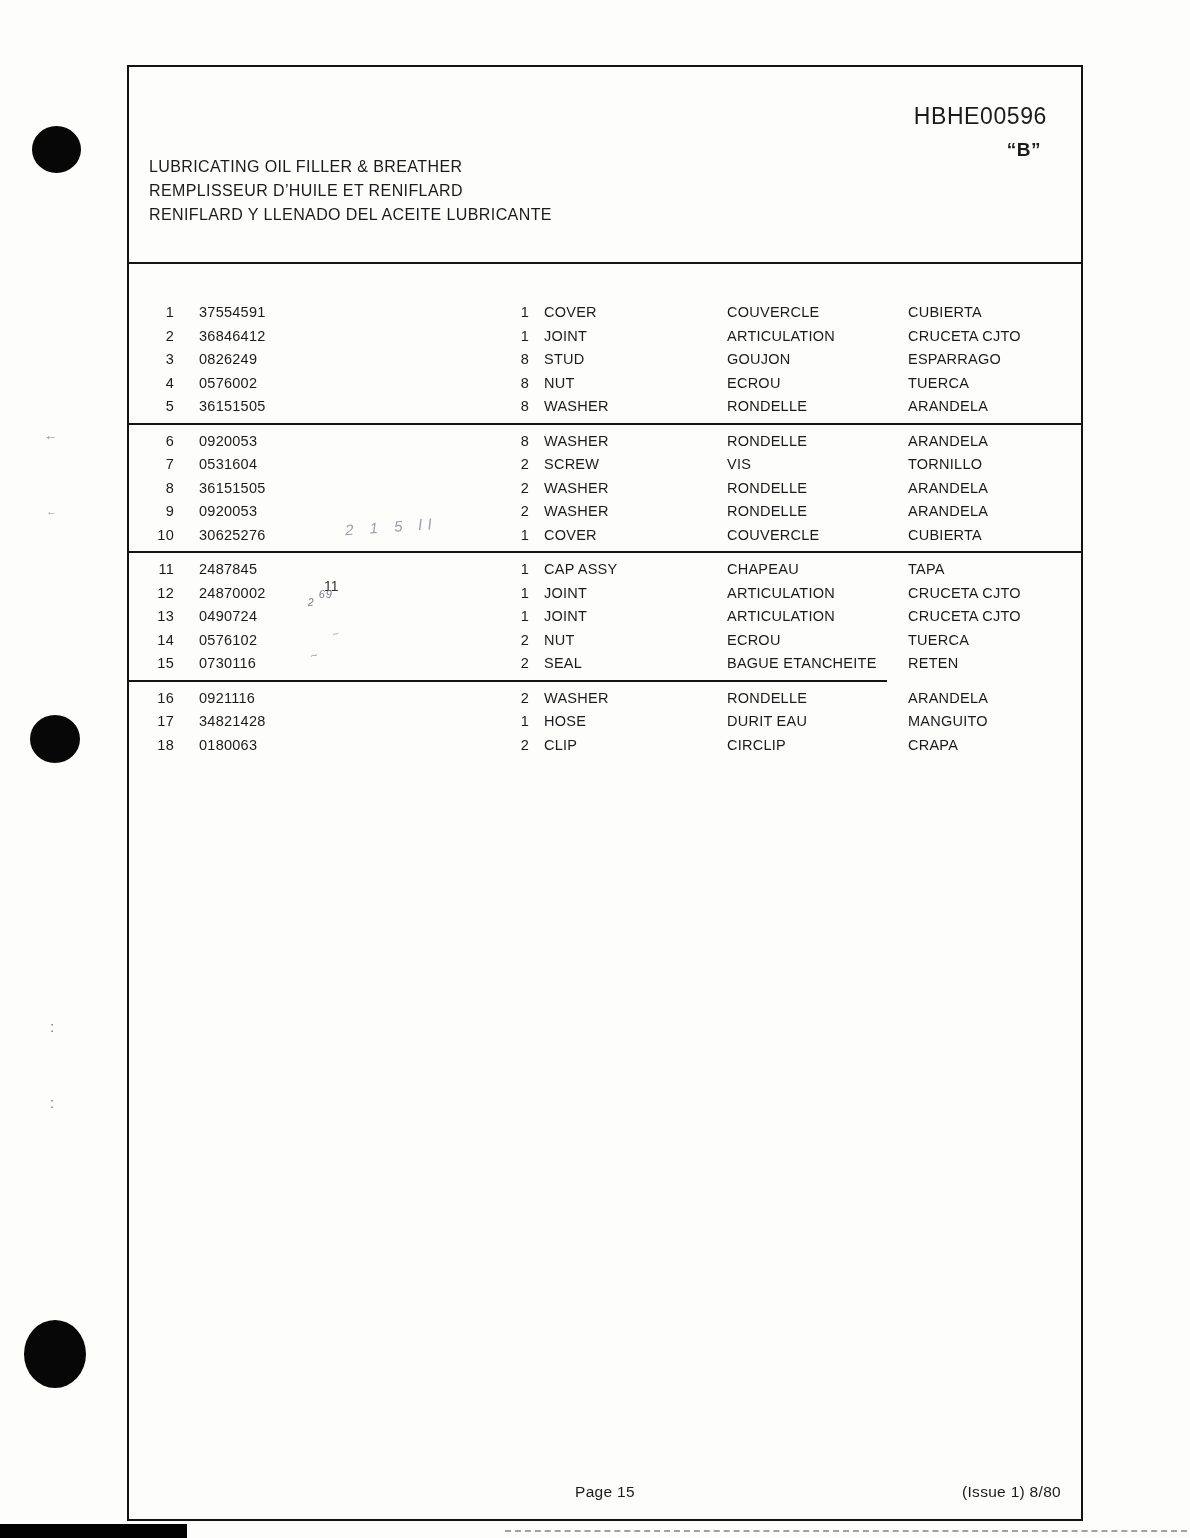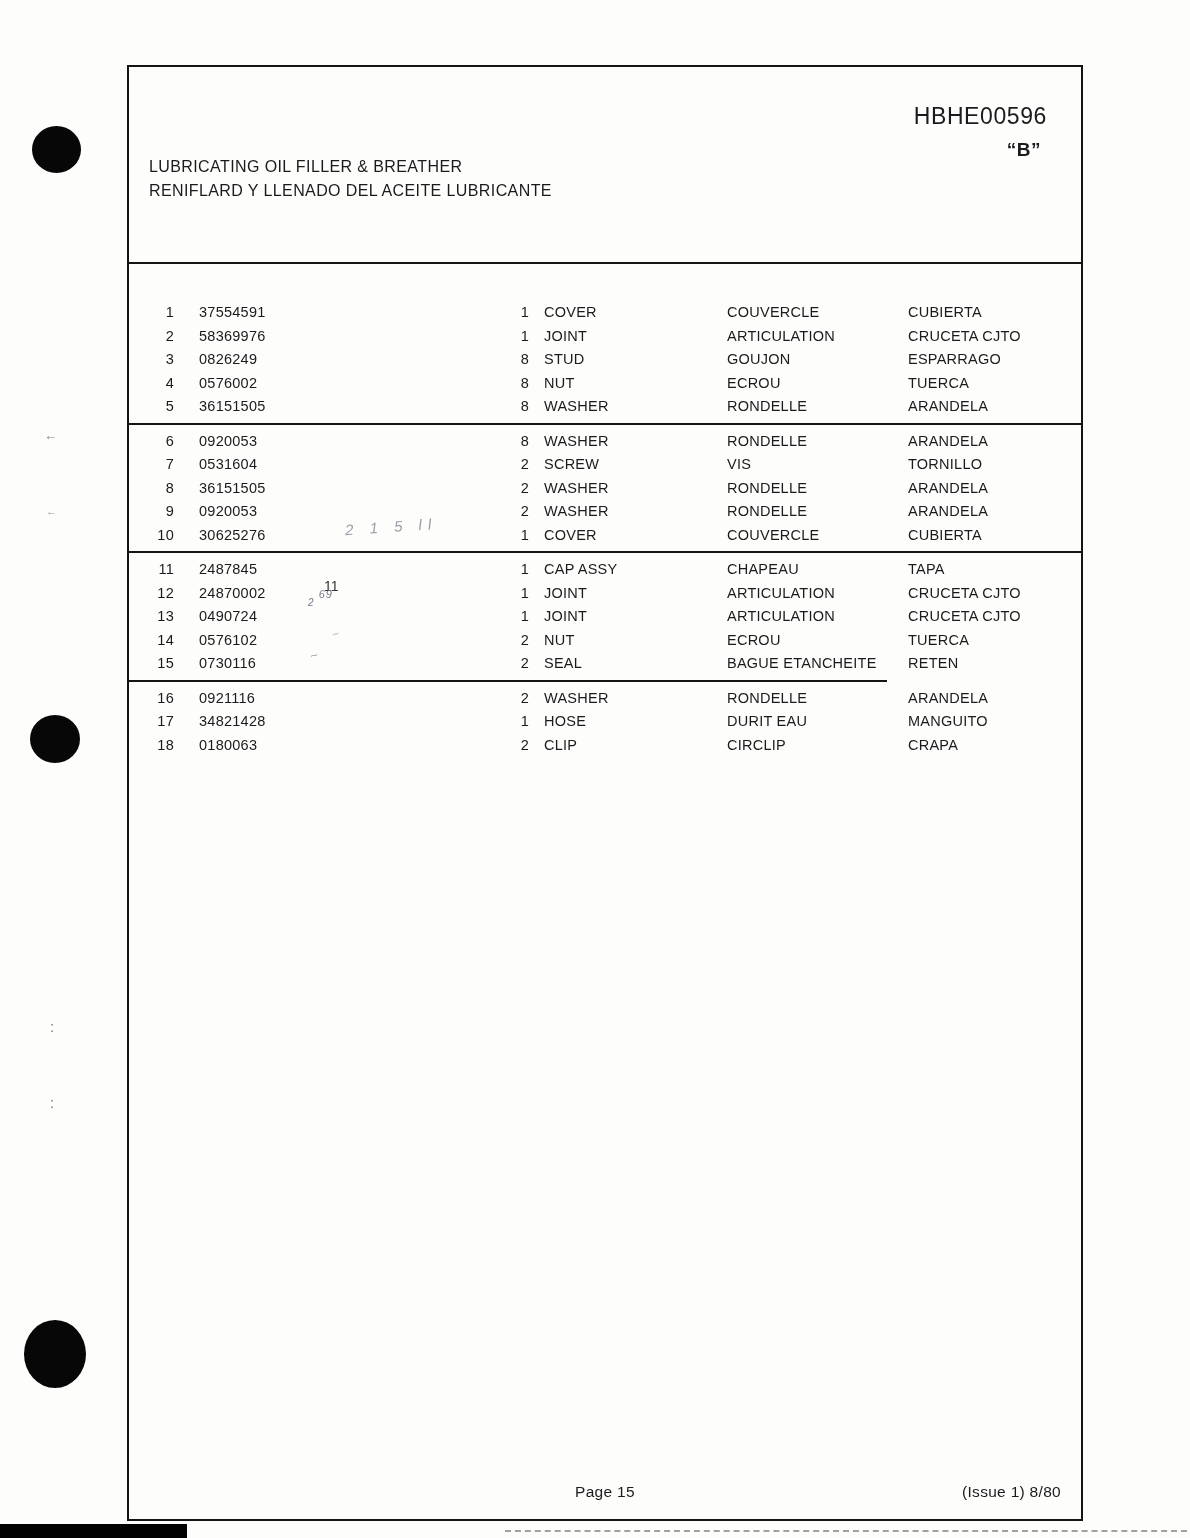--- a/index.html
+++ b/index.html
@@ -65,20 +65,21 @@
 
 <div class="artifact artifact-arrow1">←</div>
 <div class="artifact artifact-arrow2">←</div>
 <div class="artifact artifact-colon1">:</div>
 <div class="artifact artifact-colon2">:</div>
 
 <div class="frame">
 
   <div class="title-block">
     <div>LUBRICATING OIL FILLER &amp; BREATHER</div>
+    <div>REMPLISSEUR D’HUILE ET RENIFLARD</div>
     <div>RENIFLARD Y LLENADO DEL ACEITE LUBRICANTE</div>
   </div>
 
   <div class="doc-code">HBHE00596</div>
   <div class="revision">“B”</div>
 
   <div class="header-rule"></div>
 
   <div class="table" id="parts-table">
       <div class="group">
@@ -88,21 +89,21 @@
           <span class="cell part-number-cell">37554591</span>
           <span class="cell quantity-cell">1</span>
           <span class="cell spacer-cell"></span>
           <span class="cell description-en-cell">COVER</span>
           <span class="cell description-fr-cell">COUVERCLE</span>
           <span class="cell description-es-cell">CUBIERTA</span>
         </div>
         <div class="row">
           <span class="cell item-number-cell">2</span>
           <span class="cell spacer-cell"></span>
-          <span class="cell part-number-cell">58369976</span>
+          <span class="cell part-number-cell">36846412</span>
           <span class="cell quantity-cell">1</span>
           <span class="cell spacer-cell"></span>
           <span class="cell description-en-cell">JOINT</span>
           <span class="cell description-fr-cell">ARTICULATION</span>
           <span class="cell description-es-cell">CRUCETA CJTO</span>
         </div>
         <div class="row">
           <span class="cell item-number-cell">3</span>
           <span class="cell spacer-cell"></span>
           <span class="cell part-number-cell">0826249</span>

